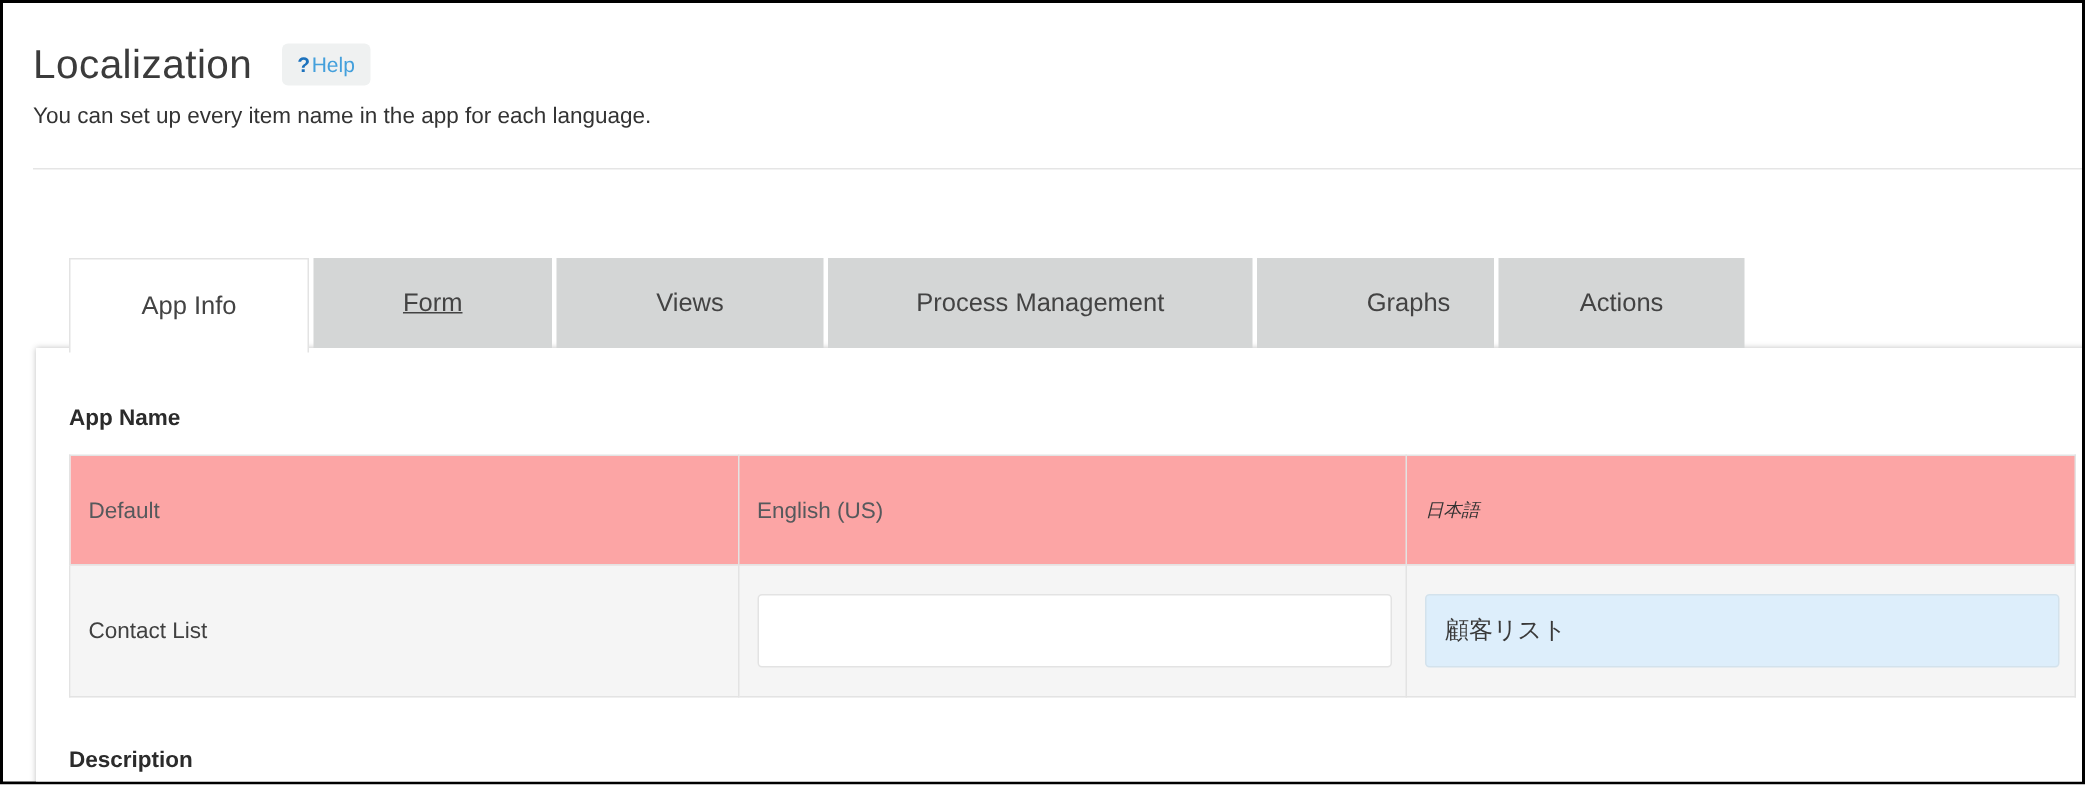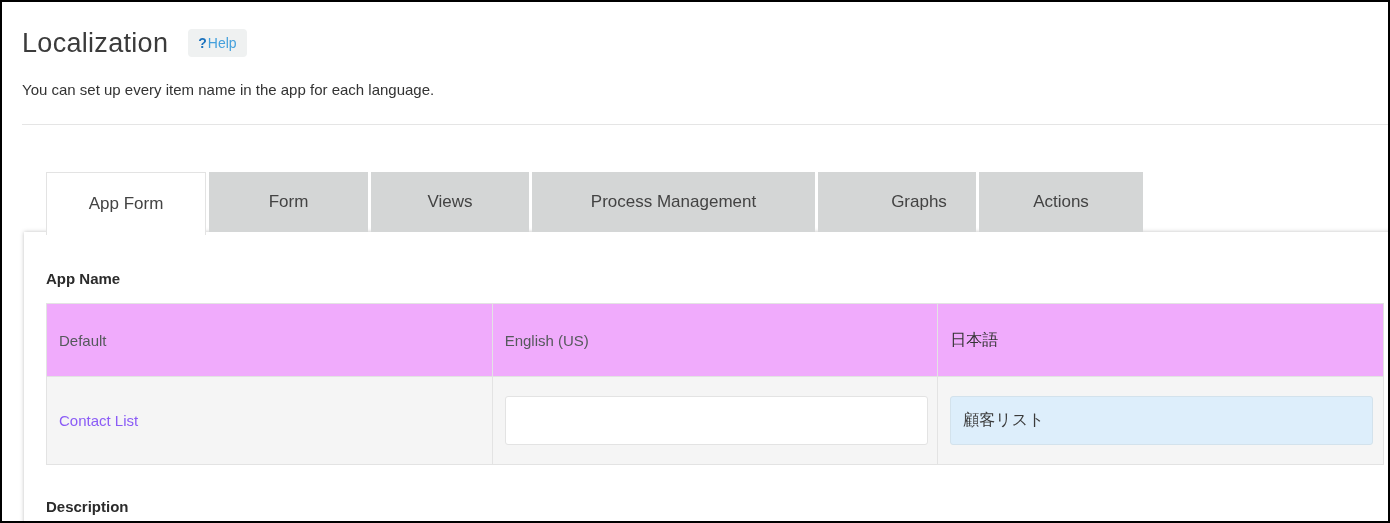--- a/index.html
+++ b/index.html
@@ -22,38 +22,38 @@
     letter-spacing:0.3px; line-height:30px;
   }
   .help-btn {
     margin-left:20px;
     display:inline-flex; align-items:center;
     background:#eff1f1; border:none; border-radius:4px;
     padding:6px 10px; font-size:14px; cursor:pointer;
     font-family:"Liberation Sans", sans-serif;
   }
   .help-q { font-weight:bold; margin-right:1px; }
-  .subtitle { margin-top:23px; font-size:15px; color:#333; line-height:18px; }
+  .subtitle { margin-top:11px; font-size:15px; color:#333; line-height:18px; }
   .divider { border:none; border-top:1px solid #e5e5e5; margin:25px 0 0 20px; }
 
   
   .tabs {
     position:absolute; left:44px; top:170px;
     display:flex; gap:3px; z-index:3;
   }
   .tab {
     height:60px;
     display:flex; align-items:center; justify-content:center;
     font-size:17px; color:#434343;
     background:#d4d6d6;
     cursor:pointer; white-space:nowrap;
   }
   .tab:nth-child(1){ width:160px; }
-  .tab:nth-child(2){ width:159px; }
-  .tab:nth-child(3){ width:158px;text-align:right; }
+  .tab:nth-child(2){ width:159px;text-decoration:underline; }
+  .tab:nth-child(3){ width:178px;text-align:right; }
   .tab:nth-child(4){ width:283px; }
   .tab:nth-child(5){ width:158px;padding-left:44px; }
   .tab:nth-child(6){ width:164px; }
   .tab:nth-child(7){ width:192px;border-radius:23px; }
   .tab.active {
     background:#fff;
     border:1px solid #e3e3e3; border-bottom:none;
     height:63px;
   }
 
@@ -80,25 +80,25 @@
     table-layout:fixed;
   }
   .loc-table th, .loc-table td {
     border:1px solid #e3e3e3;
     padding:0 12px;
     vertical-align:middle;
     text-align:left;
     font-weight:normal;
     font-size:15px;
   }
-  .loc-table thead tr { height:73px; background:#f0abfc; }
+  .loc-table thead tr { height:73px; background:#fca5a5; }
   .loc-table tbody tr { height:88px; background:#f5f5f5; }
   .col-head { color:#55595c; }
-  .col-head.jp { color:#333; font-size:16px; }
-  .cell-default { color:#8b5cf6; }
+  .col-head.jp { color:#333; font-size:12px;font-style:italic; }
+  .cell-default { color:#404040; }
 
   .text-input {
     display:block;
     width:423px; height:49px;
     border:1px solid #e3e3e3; border-radius:3px;
     background:#fff;
     font-size:16px; color:#3a3a3a;
     padding:0 12px;
     font-family:"Liberation Sans", sans-serif;
     outline:none;
@@ -120,21 +120,21 @@
         <span class="help-q" style="color:#1c72bd;">?</span>
         <span class="help-label" style="color:#44a0dc;">Help</span>
       </button>
     </div>
     <p class="subtitle">You can set up every item name in the app for each language.</p>
   </div>
 
   <hr class="divider">
 
   <div class="tabs">
-    <div class="tab active">App Form</div>
+    <div class="tab active">App Info</div>
     <div class="tab">Form</div>
     <div class="tab">Views</div>
     <div class="tab">Process Management</div>
     <div class="tab">Graphs</div>
     <div class="tab">Actions</div>
   </div>
 
   <div class="panel">
 
     <h2 class="section-heading app-name-heading">App Name</h2>

